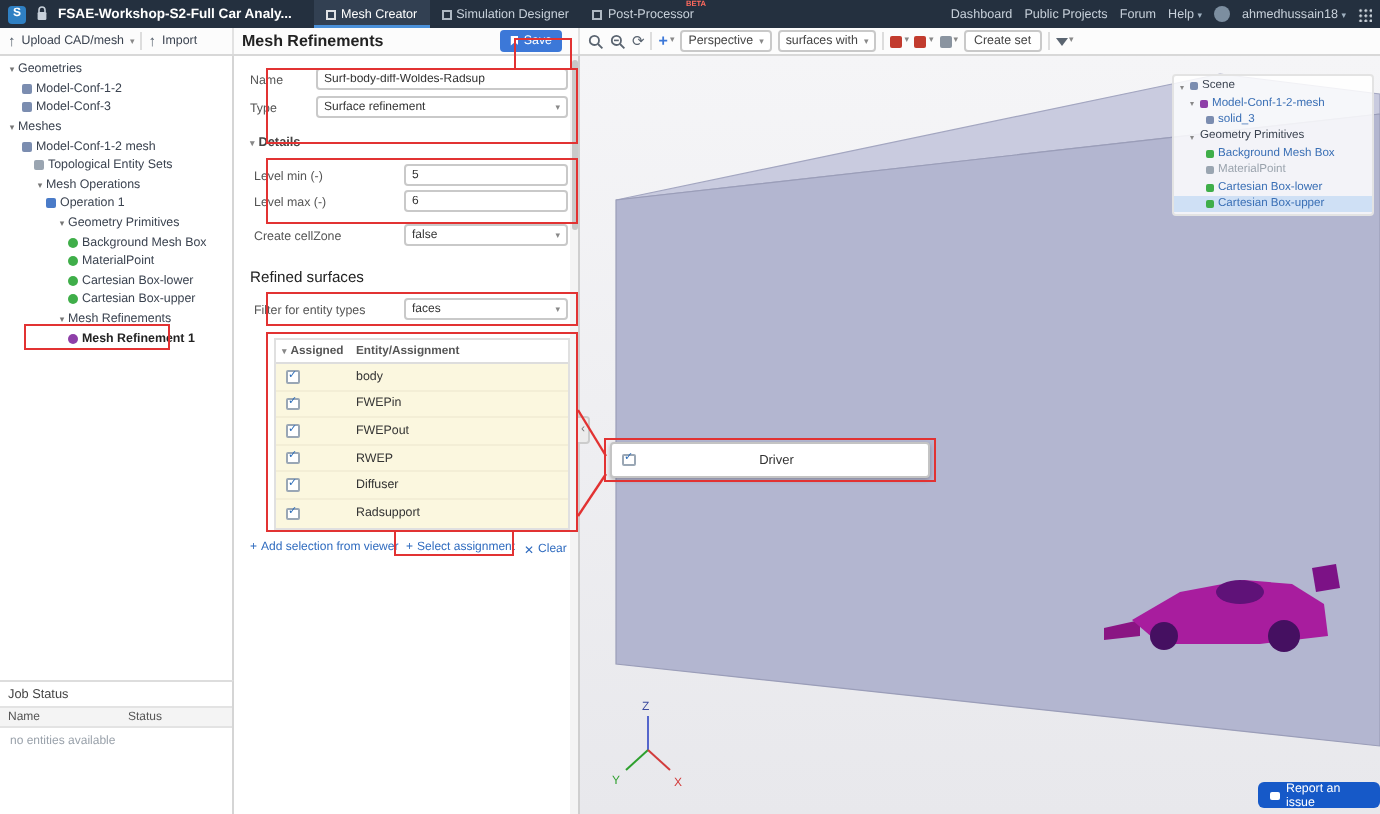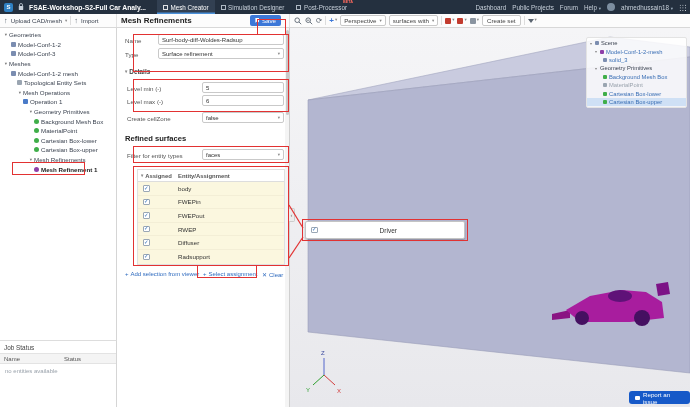--- a/index.html
+++ b/index.html
@@ -61,21 +61,21 @@
   .jh2{width:52px}
   .jempty{font-size:6px;color:#9aa2ab;padding:4px 5px}
 
   
   #panel{position:absolute;left:117px;top:28px;width:173px;height:379px;background:#fff;border-right:1px solid #cfcfcf;z-index:5}
   .flabel{position:absolute;font-size:6.2px;color:#555;white-space:nowrap}
   .fctl{position:absolute;height:11px;border:1px solid #c9c9c9;border-radius:2px;background:#fff;font-size:6px;color:#333;display:flex;align-items:center;padding:0 3px}
   input.fctl{font-family:inherit}
   .fdd{justify-content:space-between;cursor:pointer}
   .sechdr{position:absolute;font-size:6.4px;font-weight:bold;color:#444;display:flex;gap:2px;align-items:center;cursor:pointer}
-  .bighdr{position:absolute;font-size:7.6px;font-weight:bold;color:#222}
+  .bighdr{position:absolute;font-size:7.6px;font-weight:normal;color:#222}
   #etable{position:absolute;left:20px;top:141px;width:148px;border:1px solid #e0e0e0;background:#fff}
   .thead{display:flex;height:12px;align-items:center;font-size:5.9px;font-weight:bold;color:#555;border-bottom:1px solid #ddd}
   .th1{width:40px;display:flex;gap:2px;padding-left:3px;align-items:center}
   .xrow{display:flex;height:13.6px;align-items:center;background:#fbf7df;border-bottom:1px solid #f3eed6;cursor:pointer}
   .cellcb{width:40px;display:flex;padding-left:5px}
   .cb{width:6.5px;height:6.5px;background:#fff;border:1px solid #9aa7b5;border-radius:1px;display:flex;align-items:center;justify-content:center;cursor:pointer}
   .cb i{font-style:normal;font-size:5.5px;color:#2b6cb8;line-height:1}
   .cellname{font-size:6.2px;color:#333}
   .alink{position:absolute;display:flex;align-items:center;gap:2px;color:#2f6bbf;font-size:6px;white-space:nowrap;cursor:pointer}
   #pscroll{position:absolute;left:285px;top:28px;width:4px;height:379px;background:#f4f4f4;z-index:6}

